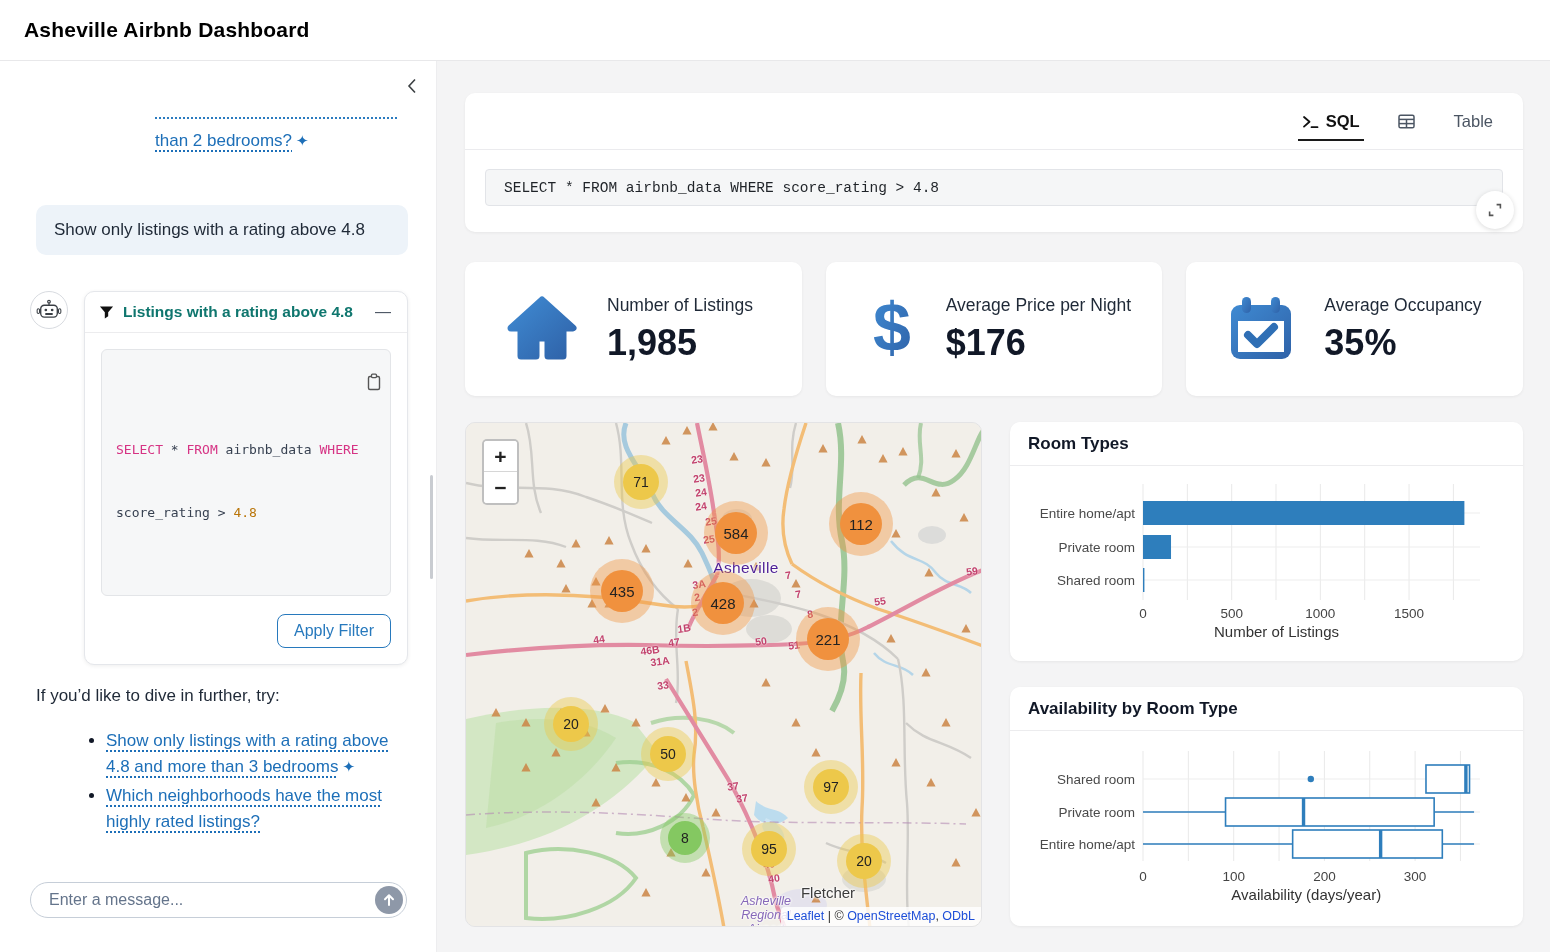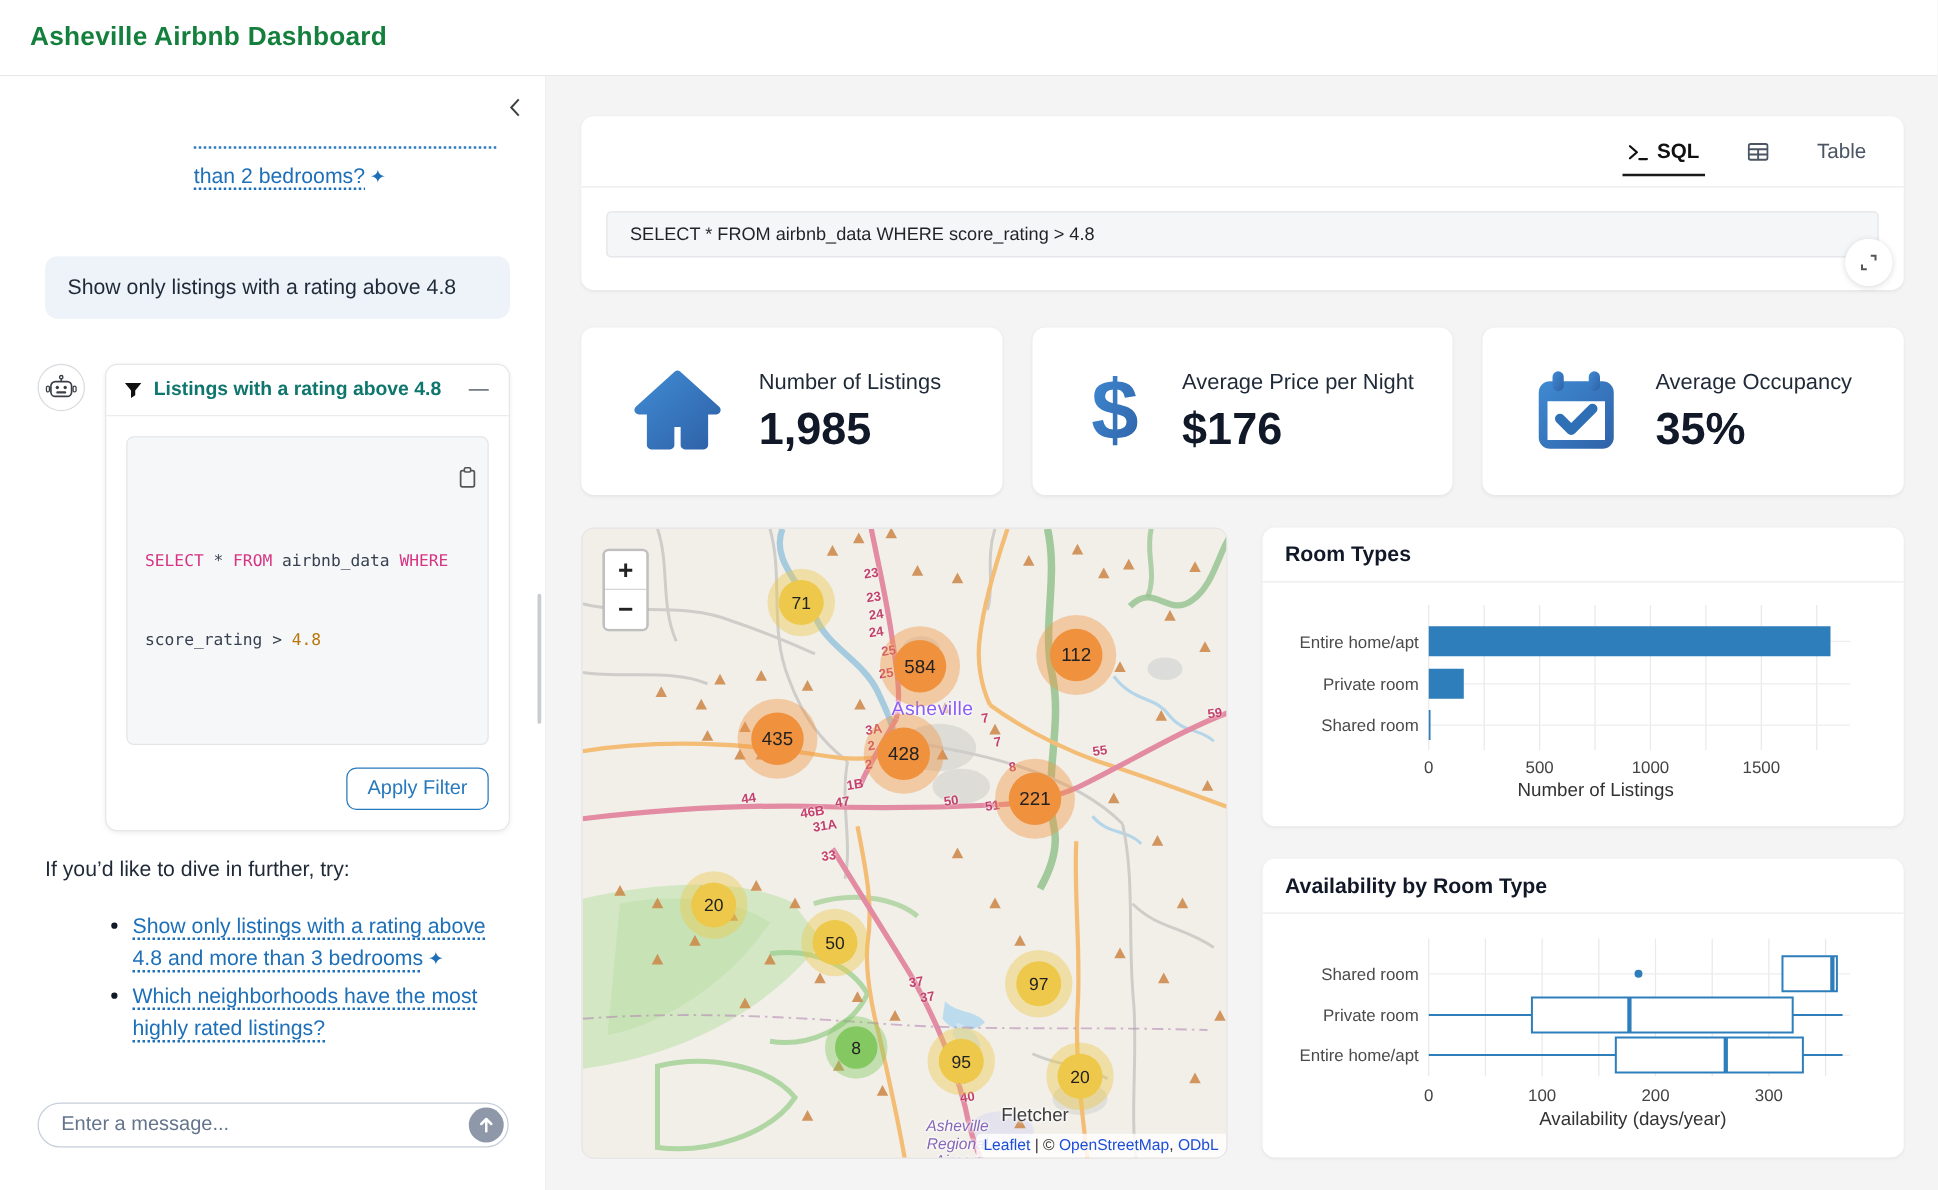--- a/index.html
+++ b/index.html
@@ -1,21 +1,21 @@
 <!DOCTYPE html>
 <html><head>
 <meta charset="utf-8">
 <style>
   * { box-sizing: border-box; margin: 0; padding: 0; }
   html,body { width:1550px; height:952px; overflow:hidden; }
   body { font-family:"Liberation Sans","DejaVu Sans",sans-serif; background:#f4f4f5; color:#1f2937; }
 
   
   .app-header { height:61px; background:#fff; border-bottom:1px solid #e8e8ea; display:flex; align-items:center; padding:0 24px; }
-  .app-title { font-size:21px; font-weight:600; color:#15803d; letter-spacing:.2px; }
+  .app-title { font-size:21px; font-weight:600; color:#000000; letter-spacing:.2px; }
 
   .app-body { display:flex; height:891px; }
 
   
   .sidebar { position:relative; width:437px; background:#fff; border-right:1px solid #ededef; flex:none; }
   .collapse-btn { position:absolute; top:14px; right:13px; width:22px; height:22px; background:none; border:none; cursor:pointer; display:flex; align-items:center; justify-content:center; }
   .chat-scroll { position:absolute; top:0; left:0; right:0; bottom:72px; overflow:hidden; padding:56px 28px 0 36px; }
   .scroll-thumb { position:absolute; right:3px; top:414px; width:3px; height:104px; background:#c9ccd1; border-radius:2px; }
 
   .truncated-msg { margin-left:119px; margin-bottom:54px; }
@@ -50,42 +50,42 @@
 
   
   .main { flex:1; padding:32px 27px 0 28px; }
 
   .toolbar-card { position:relative; background:#fff; border-radius:10px; box-shadow:0 1px 3px rgba(0,0,0,.06); height:139px; margin-bottom:30px; }
   .tabs-row { height:57px; border-bottom:1px solid #ebebee; display:flex; justify-content:flex-end; align-items:center; gap:38px; padding-right:30px; }
   .tab { display:flex; align-items:center; gap:7px; font-size:16.5px; cursor:pointer; position:relative; height:100%; }
   .tab.active { font-weight:700; color:#111; }
   .tab.active::after { content:""; position:absolute; left:-4px; right:-4px; bottom:8px; height:2.5px; background:#1a1a1a; }
   .tab.inactive { color:#4b5563;gap:39px; }
-  .sql-box { margin:19px 20px 0; background:#f5f6f7; border:1px solid #e2e4e8; border-radius:4px; height:37px; display:flex; align-items:center; padding:0 18px; font-family:Liberation Sans, sans-serif; font-size:14.5px; color:#1f2328; }
+  .sql-box { margin:19px 20px 0; background:#f5f6f7; border:1px solid #e2e4e8; border-radius:4px; height:37px; display:flex; align-items:center; padding:0 18px; font-family:Liberation Mono, monospace; font-size:14.5px; color:#1f2328; }
   .expand-btn { position:absolute; right:9px; bottom:3px; width:38px; height:38px; border-radius:50%; background:#fff; border:none; box-shadow:0 1px 5px rgba(0,0,0,.15); cursor:pointer; display:flex; align-items:center; justify-content:center; }
 
   .metrics-row { display:flex; gap:24px; margin-bottom:26px; }
   .metric-card { flex:1; height:134px; background:#fff; border-radius:10px; box-shadow:0 1px 3px rgba(0,0,0,.06); display:flex; align-items:center; padding-left:42px; gap:30px; }
   .metric-text .metric-label { font-size:17.5px; color:#1f2937; }
   .metric-text .metric-value { font-size:36px; font-weight:600; color:#111827; margin-top:6px; }
 
   .bottom-row { display:flex; gap:28px; }
 
   
   .map-card { position:relative; width:517px; height:505px; border-radius:10px; overflow:hidden; border:1px solid #e3e3e5; background:#f2efe9; flex:none; }
   .map-card svg.basemap { position:absolute; inset:0; }
   .zoom-ctrl { position:absolute; top:16px; left:16px; width:37px; background:#fff; border:2px solid rgba(0,0,0,.25); border-radius:5px; overflow:hidden; z-index:5; }
   .zoom-btn { display:block; width:100%; height:31px; background:#fff; border:none; font-size:21px; font-weight:700; color:#222; cursor:pointer; line-height:1; }
   .zoom-btn:first-child { border-bottom:1px solid #d6d6d6; }
   .cluster { position:absolute; transform:translate(-50%,-50%); border-radius:50%; display:flex; align-items:center; justify-content:center; color:#222; cursor:pointer; z-index:4; font-size:14px; }
   .cluster.large  { width:42px; height:42px; background:#f0913e; box-shadow:0 0 0 11px rgba(240,150,70,.42); font-size:15px; }
   .cluster.medium { width:36px; height:36px; background:#edc84a; box-shadow:0 0 0 9px rgba(237,200,74,.42); }
   .cluster.small  { width:34px; height:34px; background:#84c861; box-shadow:0 0 0 8px rgba(132,200,97,.42); }
   .map-label { position:absolute; transform:translate(-50%,-50%); z-index:3; text-shadow:0 0 3px #fff,0 0 3px #fff,0 0 3px #fff; white-space:nowrap; }
-  .map-label.city { font-size:15.5px; color:#8b5cf6; letter-spacing:.4px; }
+  .map-label.city { font-size:15.5px; color:#4c1d95; letter-spacing:.4px; }
   .map-label.town { font-size:15px; color:#3c3c3c; }
   .map-label.airport { font-size:12.5px; font-style:italic; color:#8668b8; text-align:center; line-height:14px; white-space:normal; width:74px; }
   .road-label { position:absolute; transform:translate(-50%,-50%) rotate(-8deg); font-size:10.5px; font-weight:700; color:#c2426d; z-index:2; text-shadow:0 0 2px #fff; }
   .attribution { position:absolute; right:0; bottom:0; background:rgba(255,255,255,.82); font-size:12.5px; color:#333; padding:2px 6px 3px; z-index:6; border-top-left-radius:4px; }
   .attribution a { color:#1d4ed8; text-decoration:none; cursor:pointer; }
 
   
   .right-col { display:flex; flex-direction:column; gap:26px; width:513px; }
   .chart-card { background:#fff; border-radius:10px; box-shadow:0 1px 3px rgba(0,0,0,.06); height:239px; overflow:hidden; }
   .chart-card-header { padding:12px 18px 11px; border-bottom:1px solid #ececee; font-size:17px; font-weight:700; color:#111827; }

